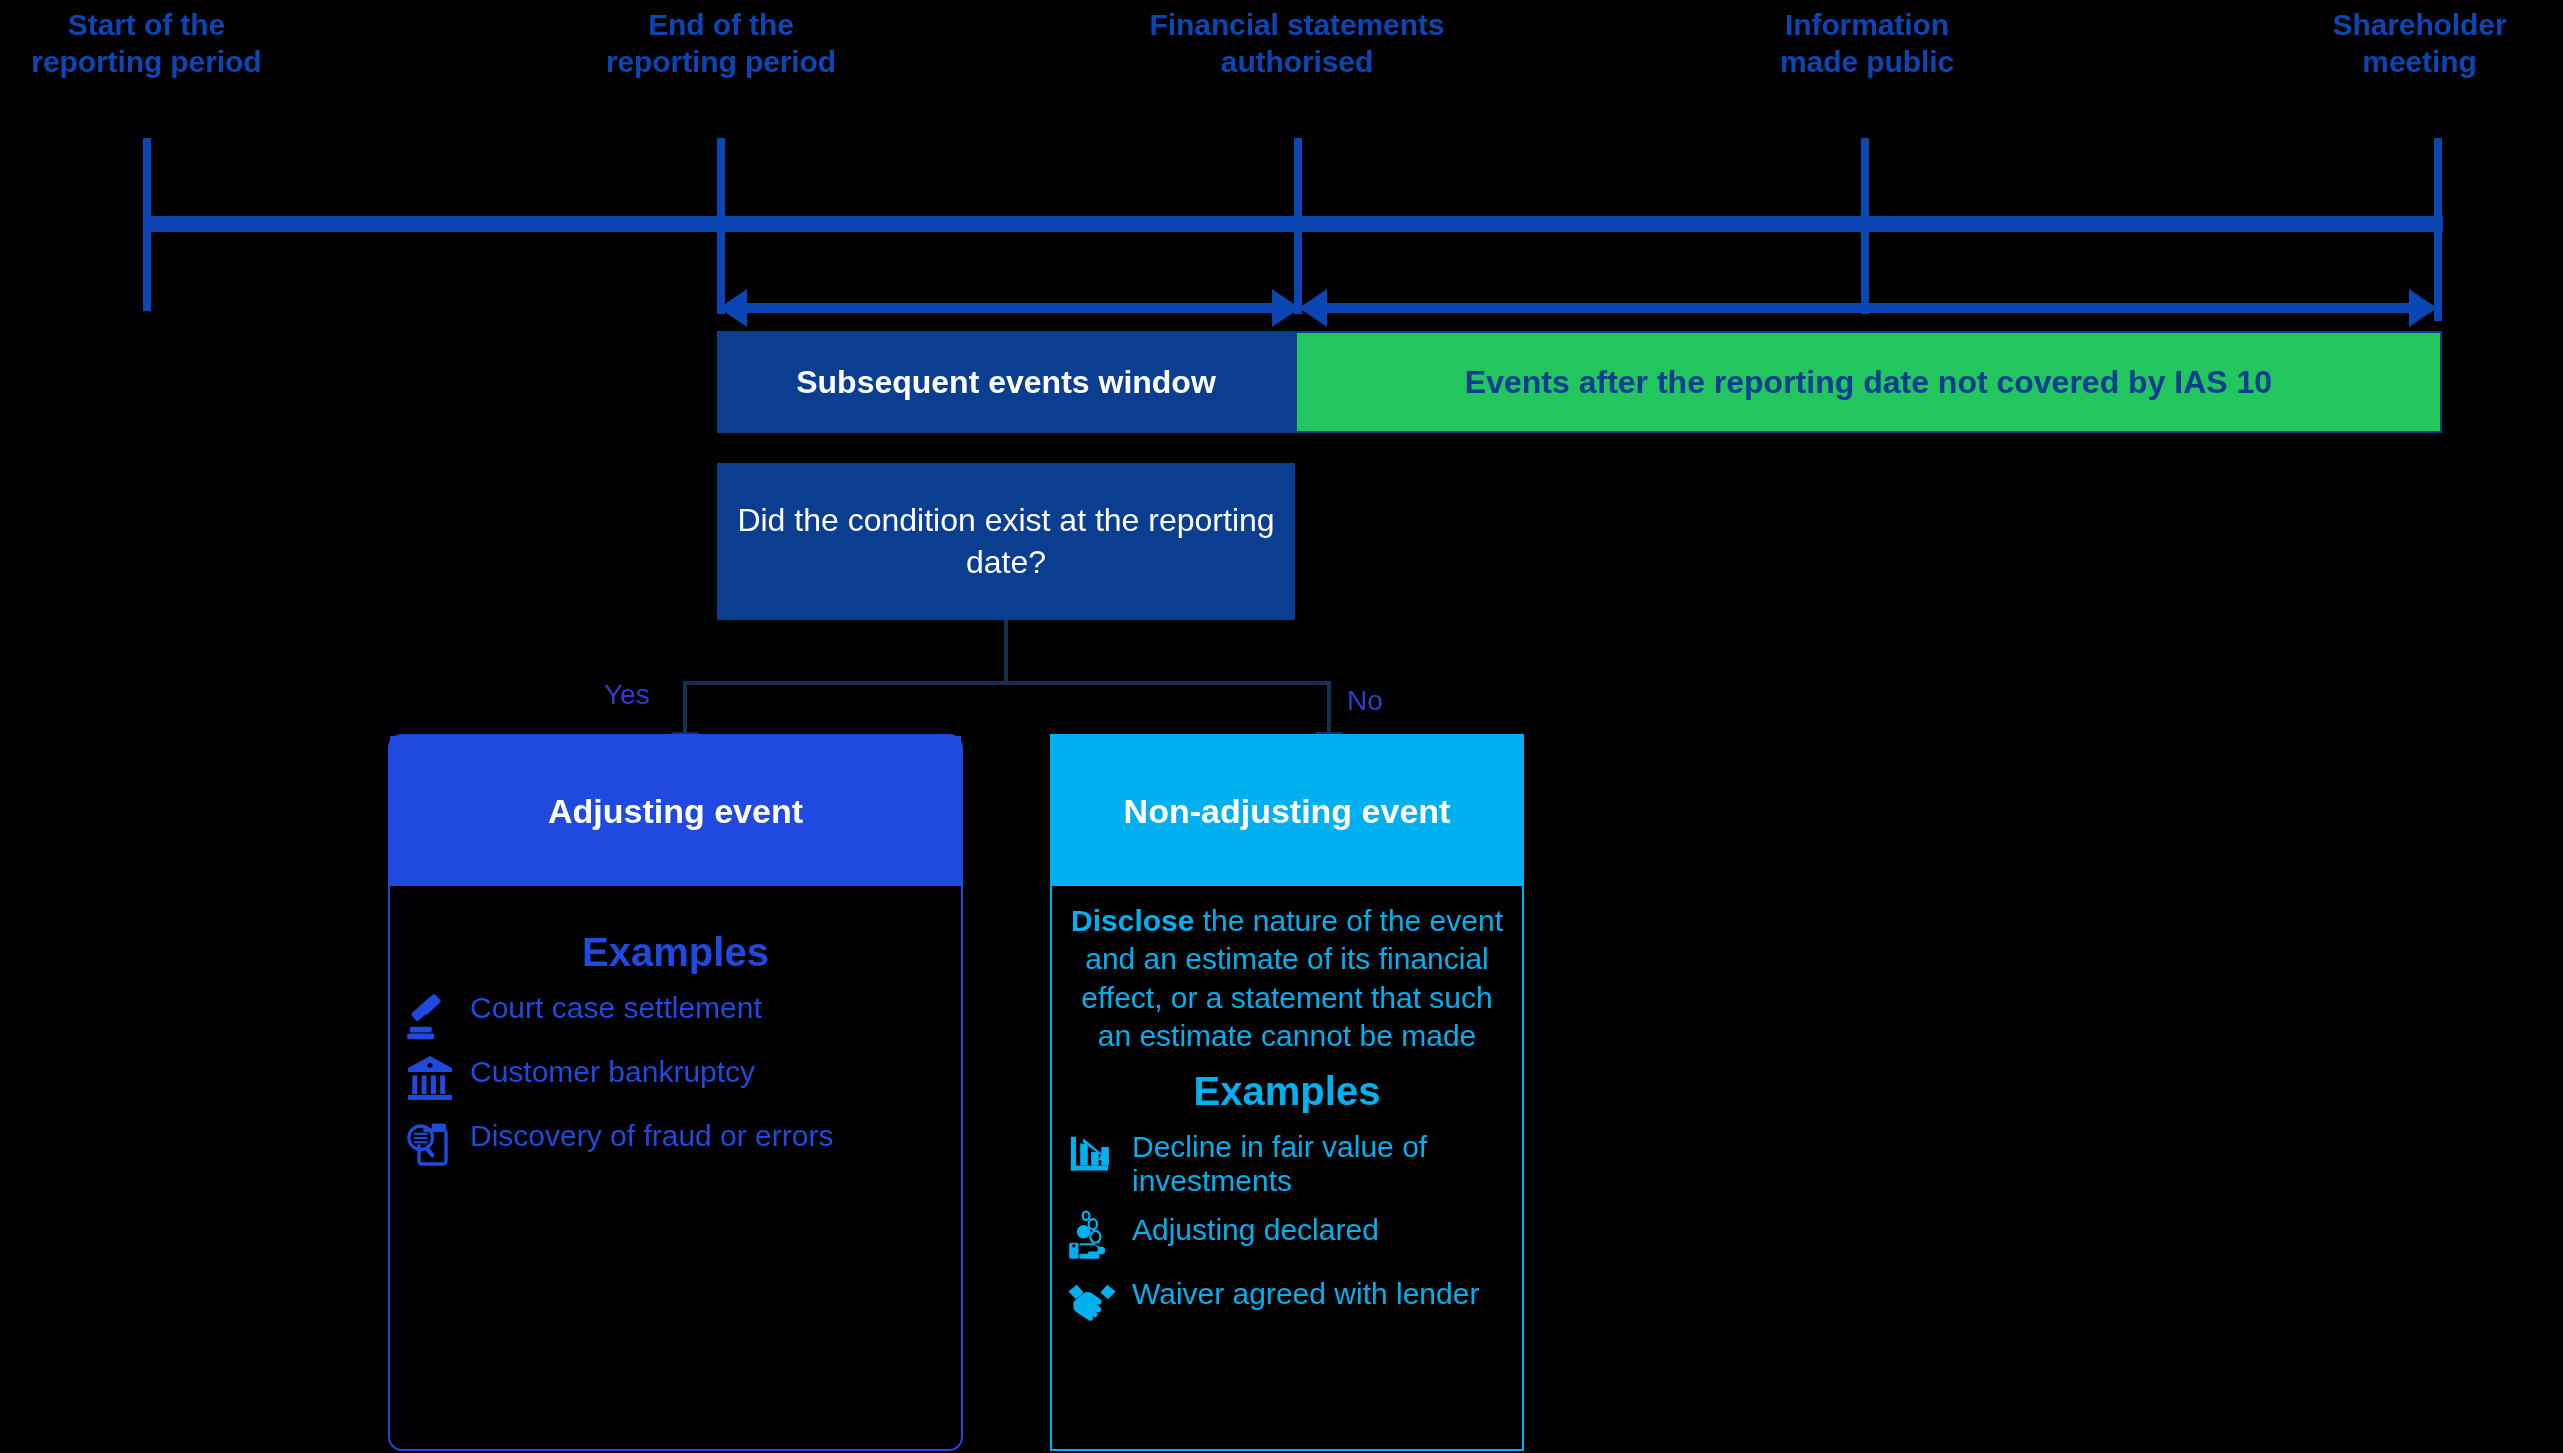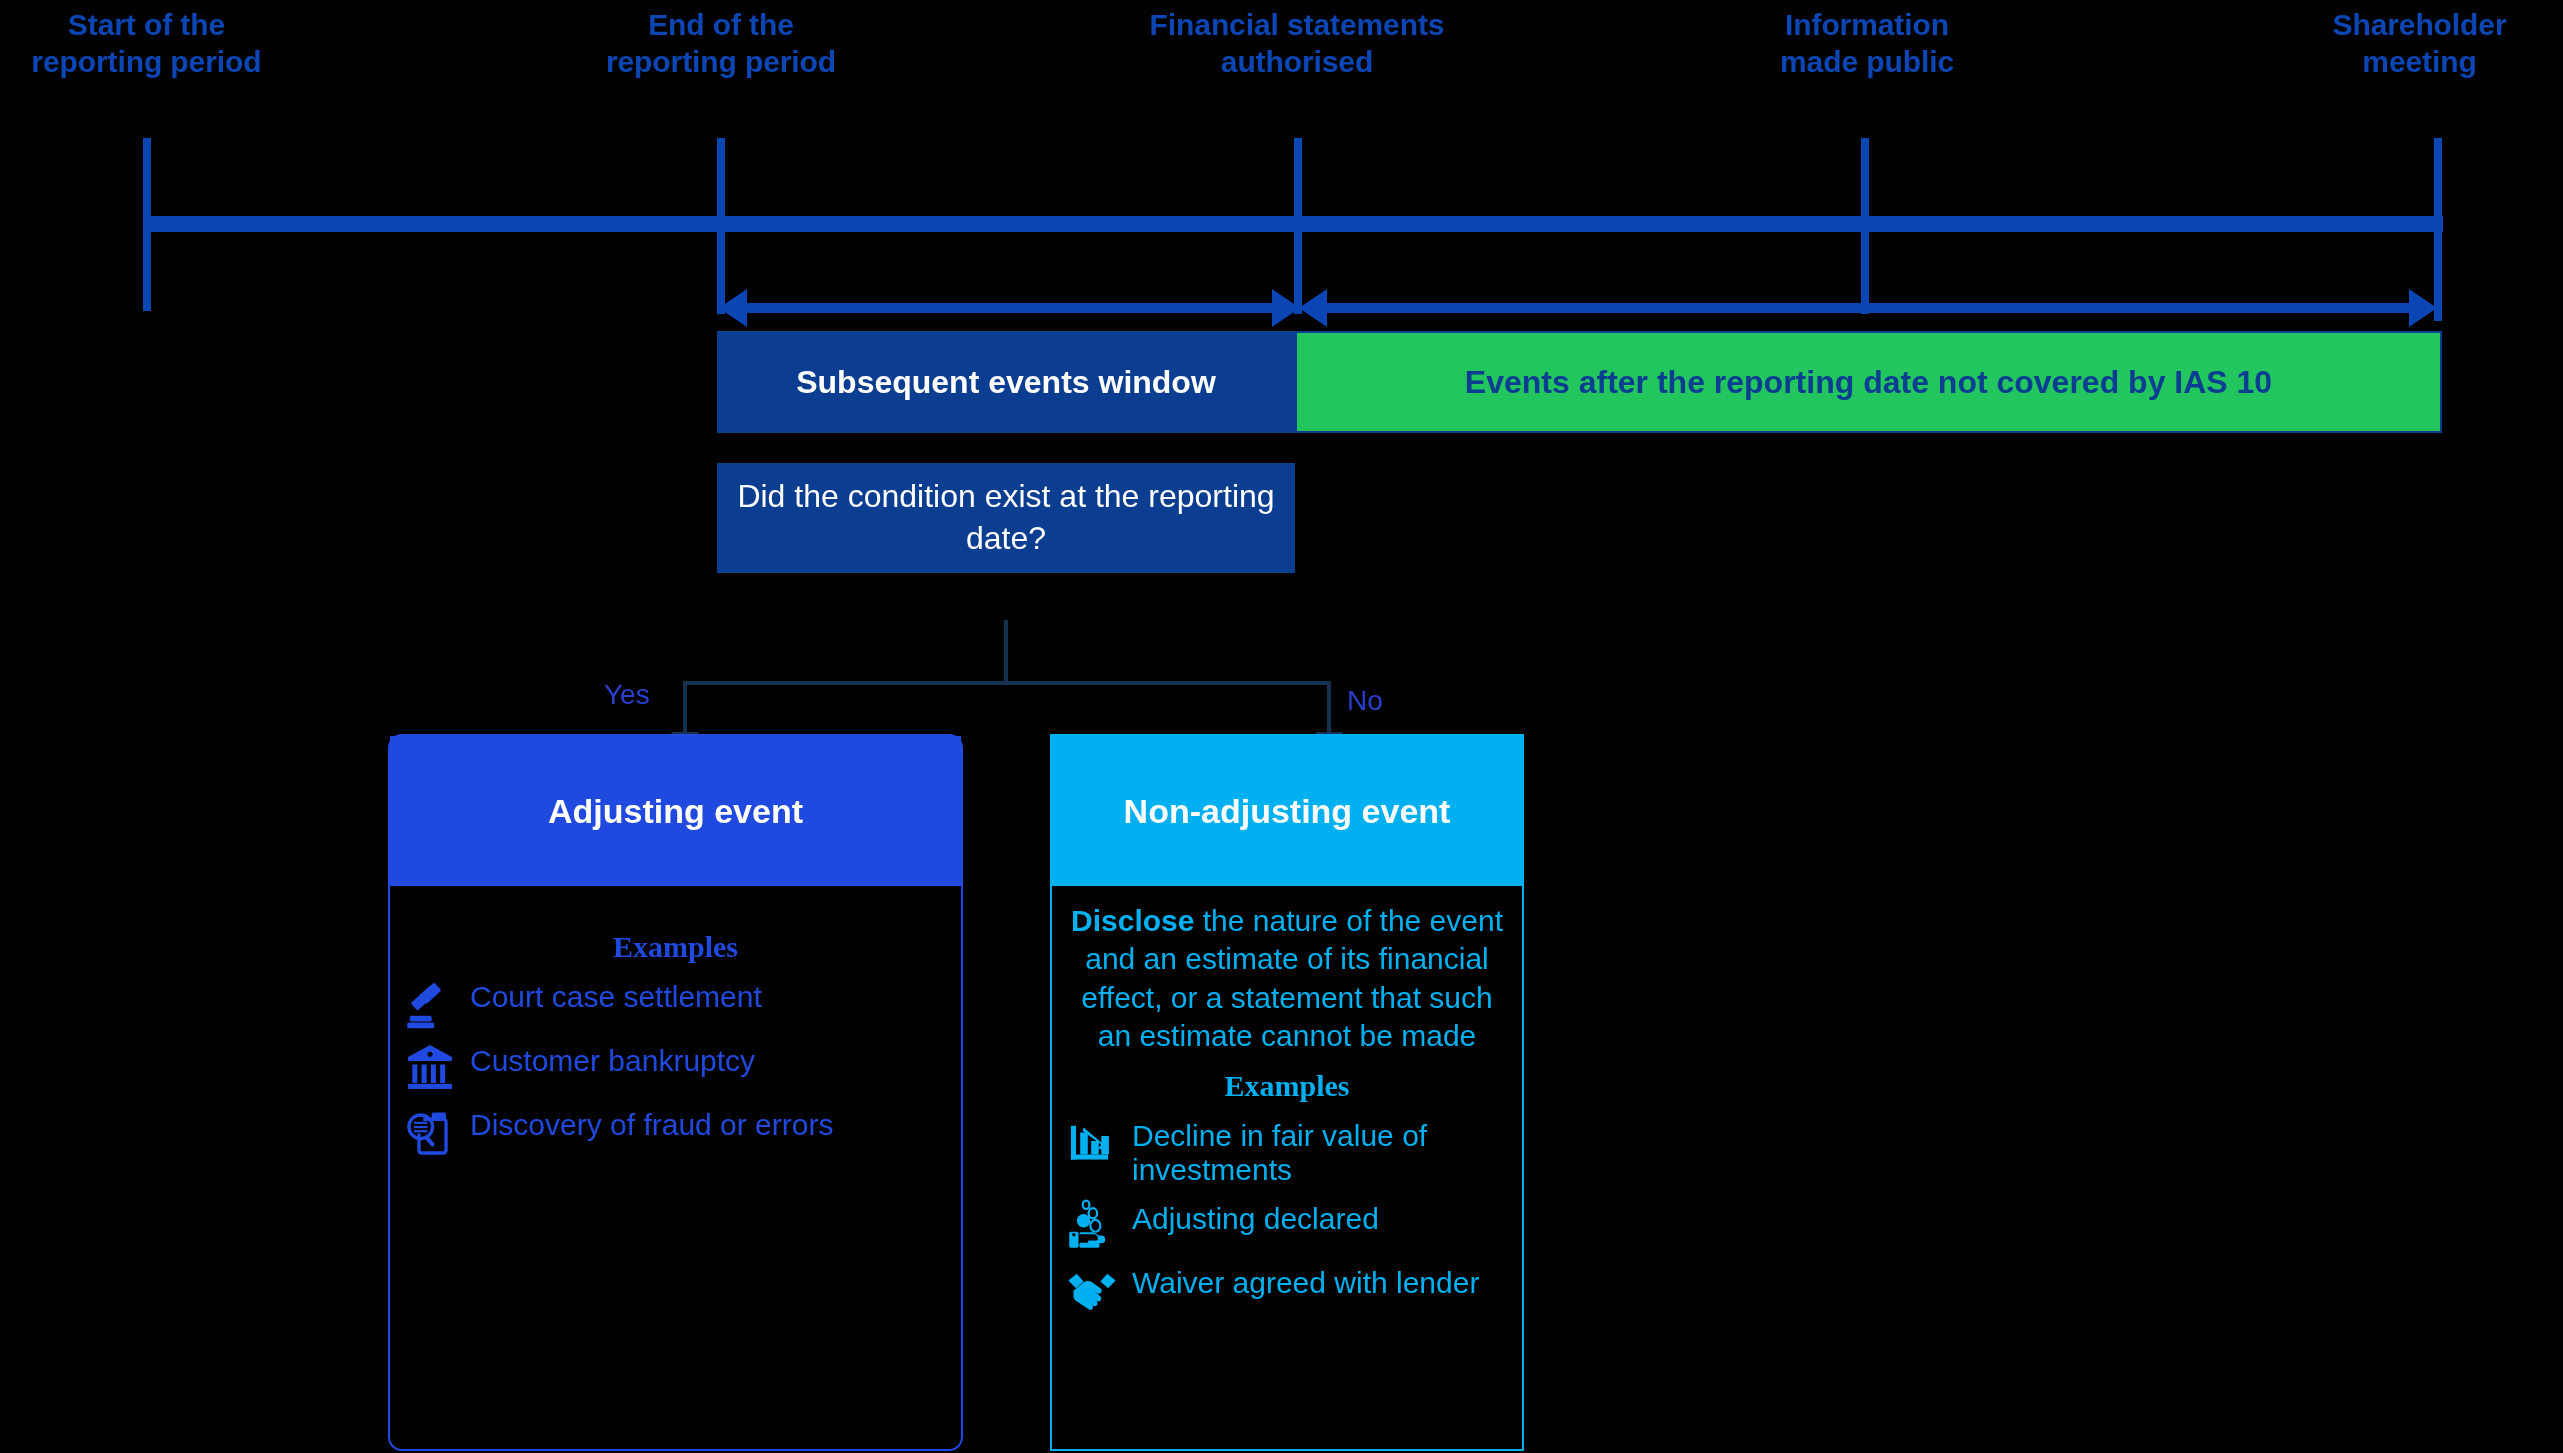--- a/index.html
+++ b/index.html
@@ -48,21 +48,21 @@
       border-top:25px solid #16304f;}
   .branch-label{position:absolute;color:#2a3fd0;font-size:28px;font-weight:normal;}
 
   
   .outcome{position:absolute;box-sizing:border-box;display:flex;flex-direction:column;}
   .outcome .head{display:flex;align-items:center;justify-content:center;
                  color:#ffffff;font-weight:bold;font-size:34px;}
   .outcome .body{flex:1;box-sizing:border-box;padding:16px 13px 0 13px;}
   .outcome .stmt{text-align:center;font-size:30px;line-height:1.28;}
   .outcome .stmt b{font-weight:bold;}
-  .outcome .ex-title{text-align:center;font-weight:bold;font-size:30px;margin-top:28px;font-family:Liberation Serif, serif;}
+  .outcome .ex-title{text-align:center;font-weight:bold;font-size:40px;margin-top:28px;}
   .ex-list{margin-top:11.7px;}
   .ex-item{display:flex;align-items:flex-start;gap:13px;margin-bottom:10.2px;}
   .ex-icon{flex:0 0 auto;width:54px;height:54px;display:block;}
   .ex-text{font-size:30px;line-height:1.15;padding-top:4.4px;}
 
   .adj{background:transparent;border:2.9px solid #2049df;}
   .adj .head{background:#2049df;height:150px;}
   .adj .stmt,.adj .ex-title,.adj .ex-text{color:#2049df;}
 
   .nonadj{background:transparent;border:2.9px solid #00b0f0;}
@@ -107,21 +107,21 @@
 
 <div class="tri tri-right-start tri-left" style="left:1299px;top:289px;"></div>
 <div class="arrowline" style="left:1325px;top:303px;width:1084px;"></div>
 <div class="tri tri-right" style="left:2409px;top:289px;"></div>
 
 <div class="banner" style="left:717px;top:331px;width:1725px;height:102px;">
   <div class="banner-left" style="width:578px;">Subsequent events window</div>
   <div class="banner-right" style="flex:1;">Events after the reporting date not covered by IAS 10</div>
 </div>
 
-<div class="decision" style="left:717px;top:463px;width:578px;height:110px;">Did the condition exist at the reporting date?</div>
+<div class="decision" style="left:717px;top:463px;width:578px;height:157px;">Did the condition exist at the reporting date?</div>
 
 <div class="conn conn-v" style="left:1004px;top:620px;height:62px;"></div>
 <div class="conn conn-h" style="left:683px;top:681px;width:648px;"></div>
 <div class="conn conn-v" style="left:683px;top:681px;height:73px;"></div>
 <div class="conn conn-v" style="left:1327px;top:681px;height:73px;"></div>
 <div class="arrowhead-down" style="left:671px;top:732px;"></div>
 <div class="arrowhead-down" style="left:1315px;top:732px;"></div>
 
 <div class="branch-label" style="left:604px;top:679px;">Yes</div>
 <div class="branch-label" style="left:1347px;top:685px;text-align:center;">No</div>

